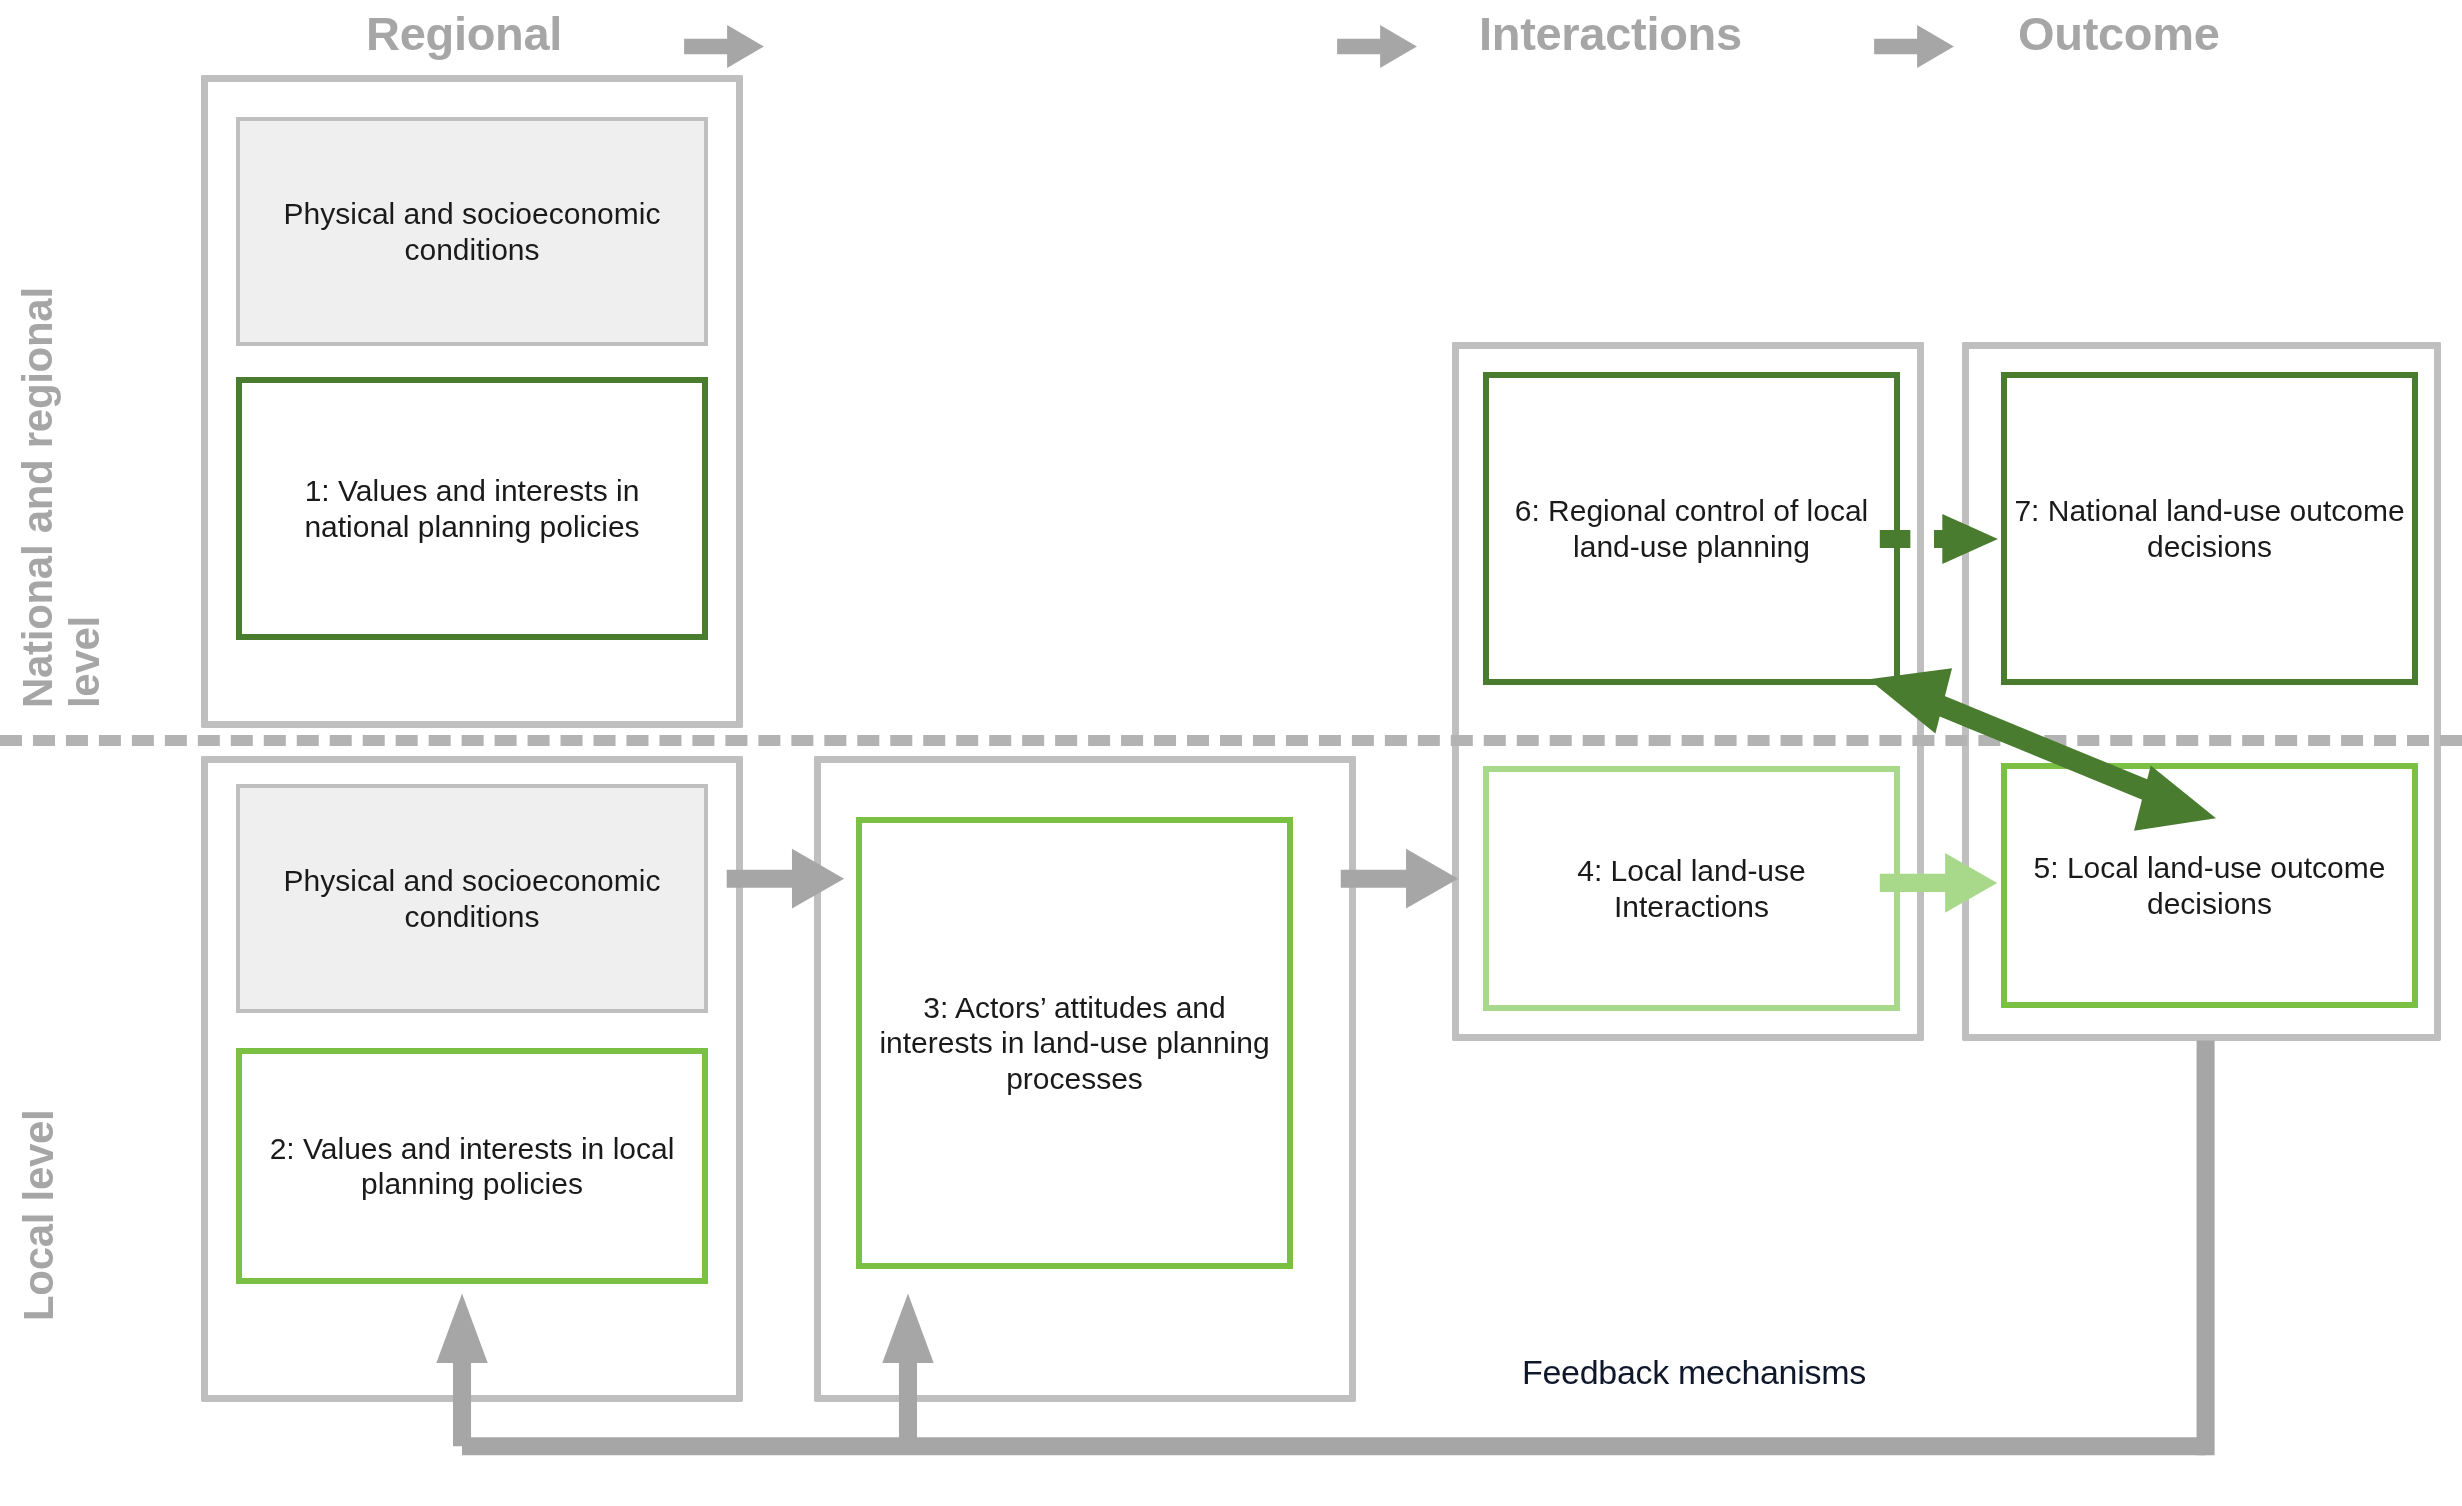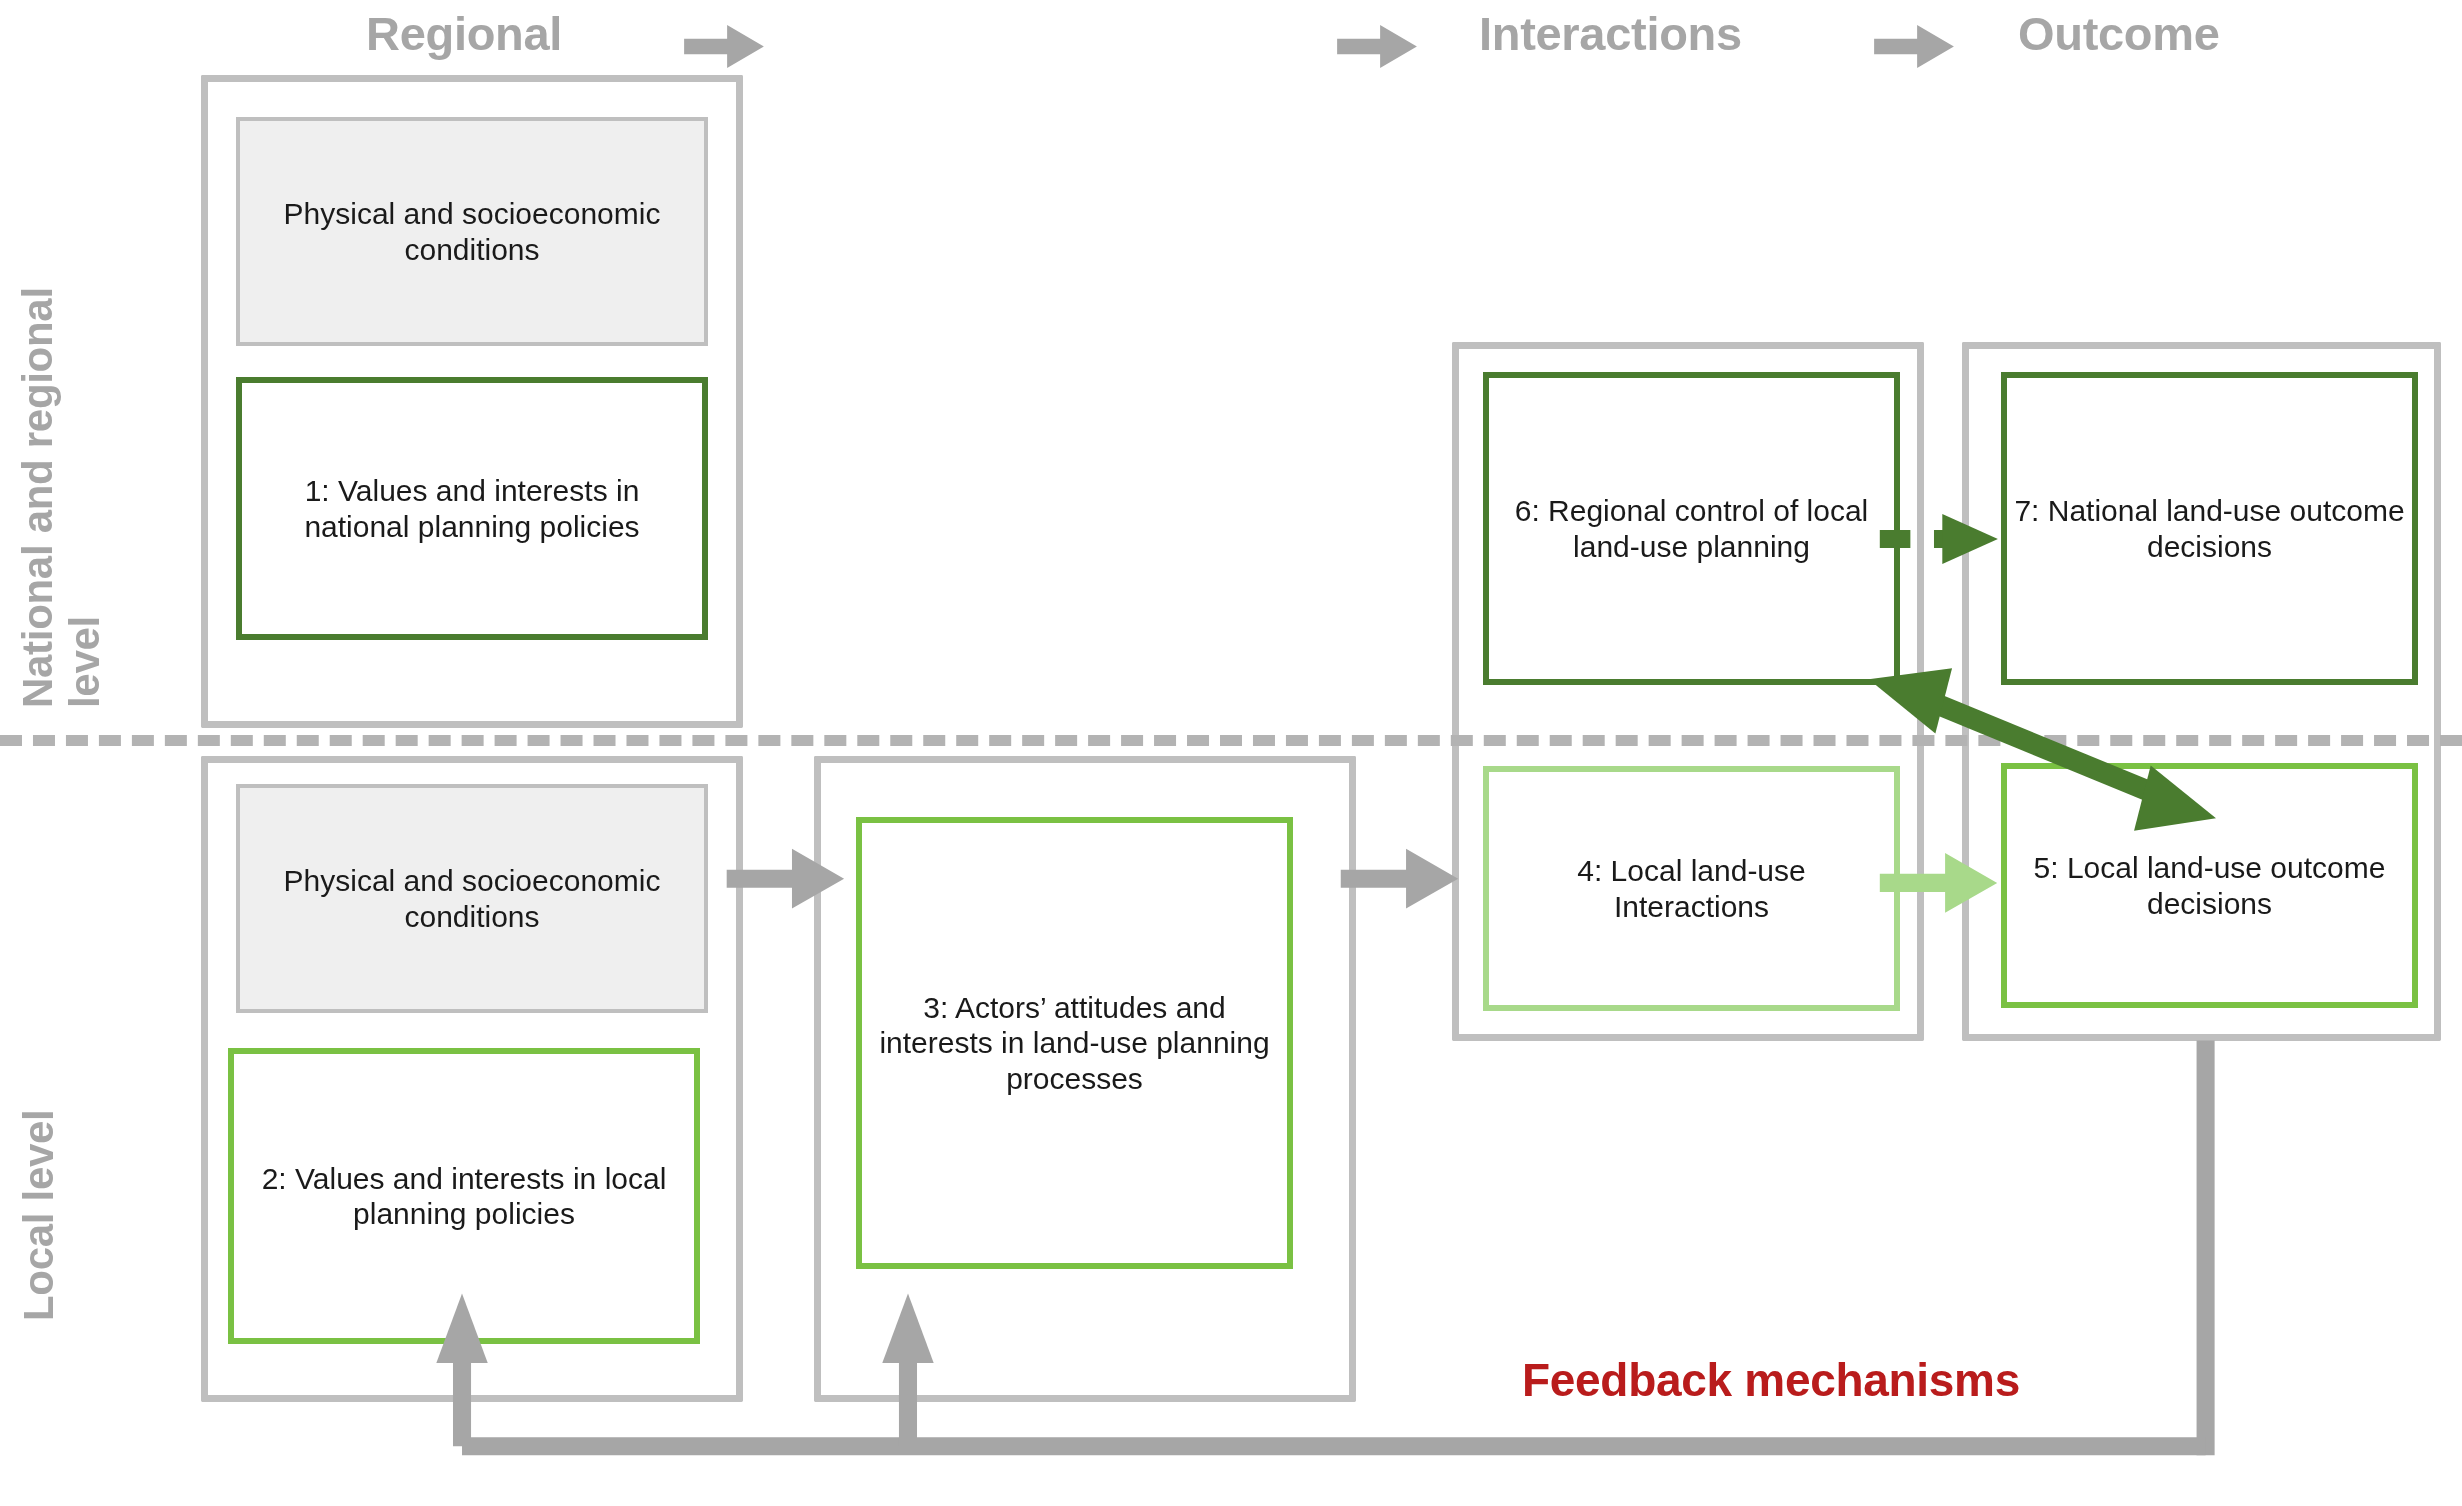--- a/index.html
+++ b/index.html
@@ -43,21 +43,21 @@
   .box-pale-green{border:6.3px solid #a8d98a;}
 
   
   .divider{
     position:absolute;left:0;top:735px;width:2462px;height:0;
     border-top:11px dashed #b3b3b3;
   }
 
   
   .feedback-label{
-    position:absolute;color:#b91c1c;font-weight:bold;font-size:46px;
+    position:absolute;color:#0f172a;font-weight:normal;font-size:34px;
     white-space:nowrap;letter-spacing:-0.3px;
   }
   svg.overlay{position:absolute;left:0;top:0;width:2462px;height:1506px;pointer-events:none;}
 </style>
 </head>
 <body>
 
 <div class="phase-row">
 
   <div class="phase-label" style="left:366px;">Regional</div>
@@ -105,21 +105,21 @@
 </div>
 
 <div class="box box-dark-green" style="left:236px;top:377px;width:472px;height:263px;">
   <span>1: Values and interests in national planning policies</span>
 </div>
 
 <div class="box box-grey" style="left:236px;top:784px;width:472px;height:229px;">
   <span>Physical and socioeconomic conditions</span>
 </div>
 
-<div class="box box-mid-green" style="left:228px;top:1048px;width:472px;height:296px;">
+<div class="box box-mid-green" style="left:236px;top:1048px;width:472px;height:236px;">
   <span>2: Values and interests in local planning policies</span>
 </div>
 
 <div class="box box-mid-green" style="left:856px;top:817px;width:437px;height:452px;">
   <span>3: Actors’ attitudes and interests in land-use planning processes</span>
 </div>
 
 <div class="box box-dark-green" style="left:1483px;top:372px;width:417px;height:313px;">
   <span>6: Regional control of local land-use planning</span>
 </div>

